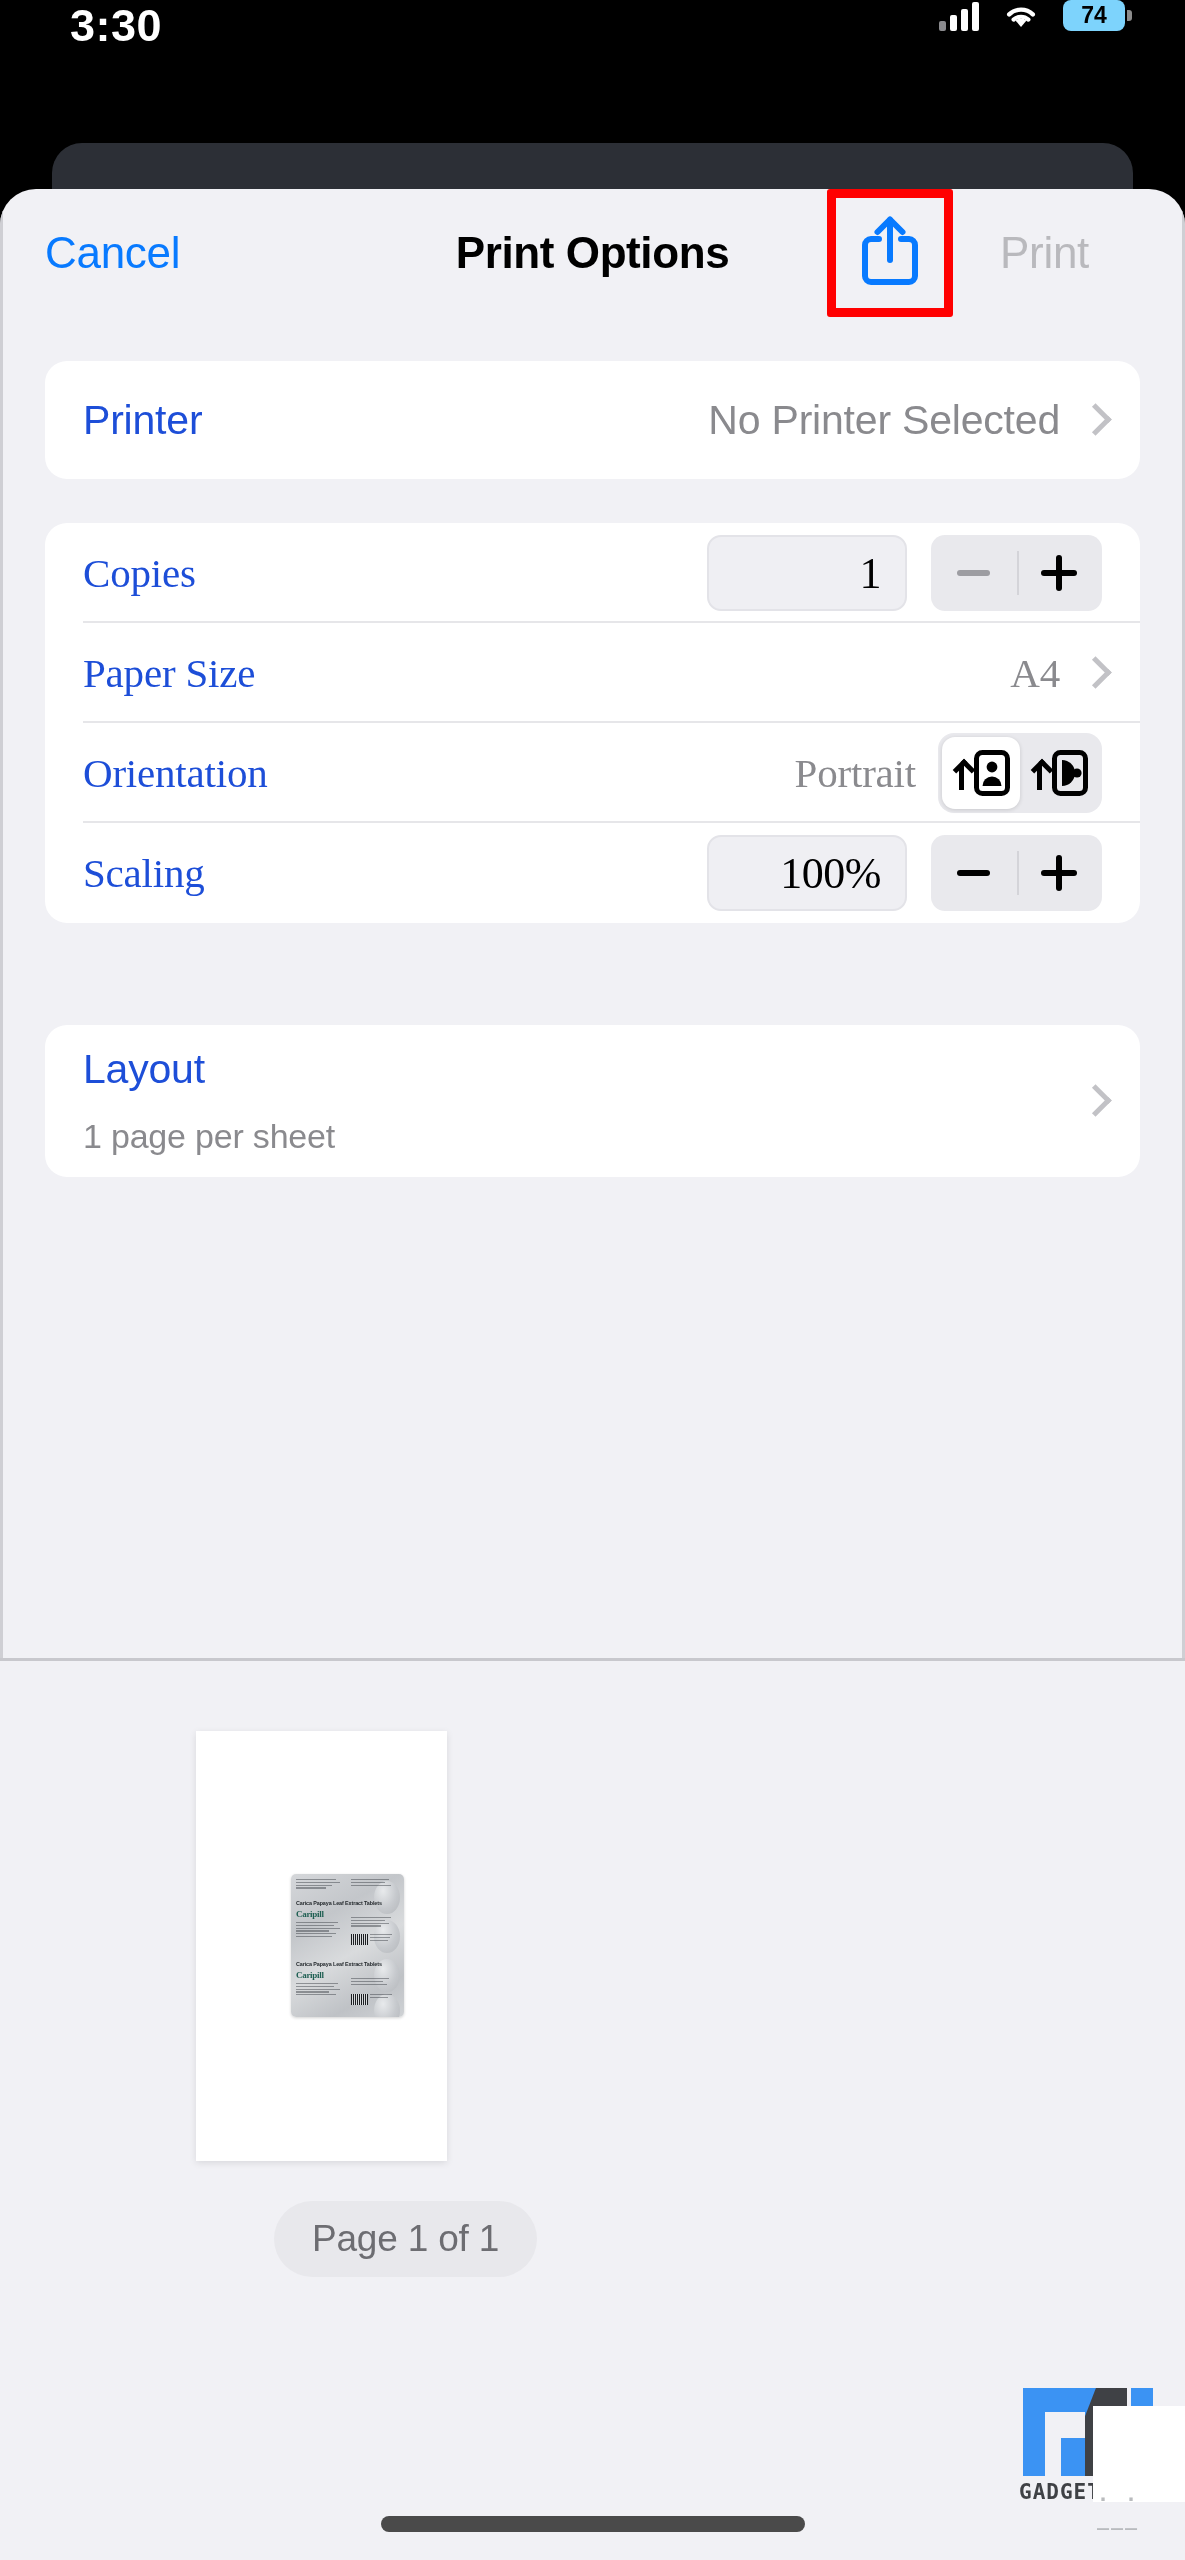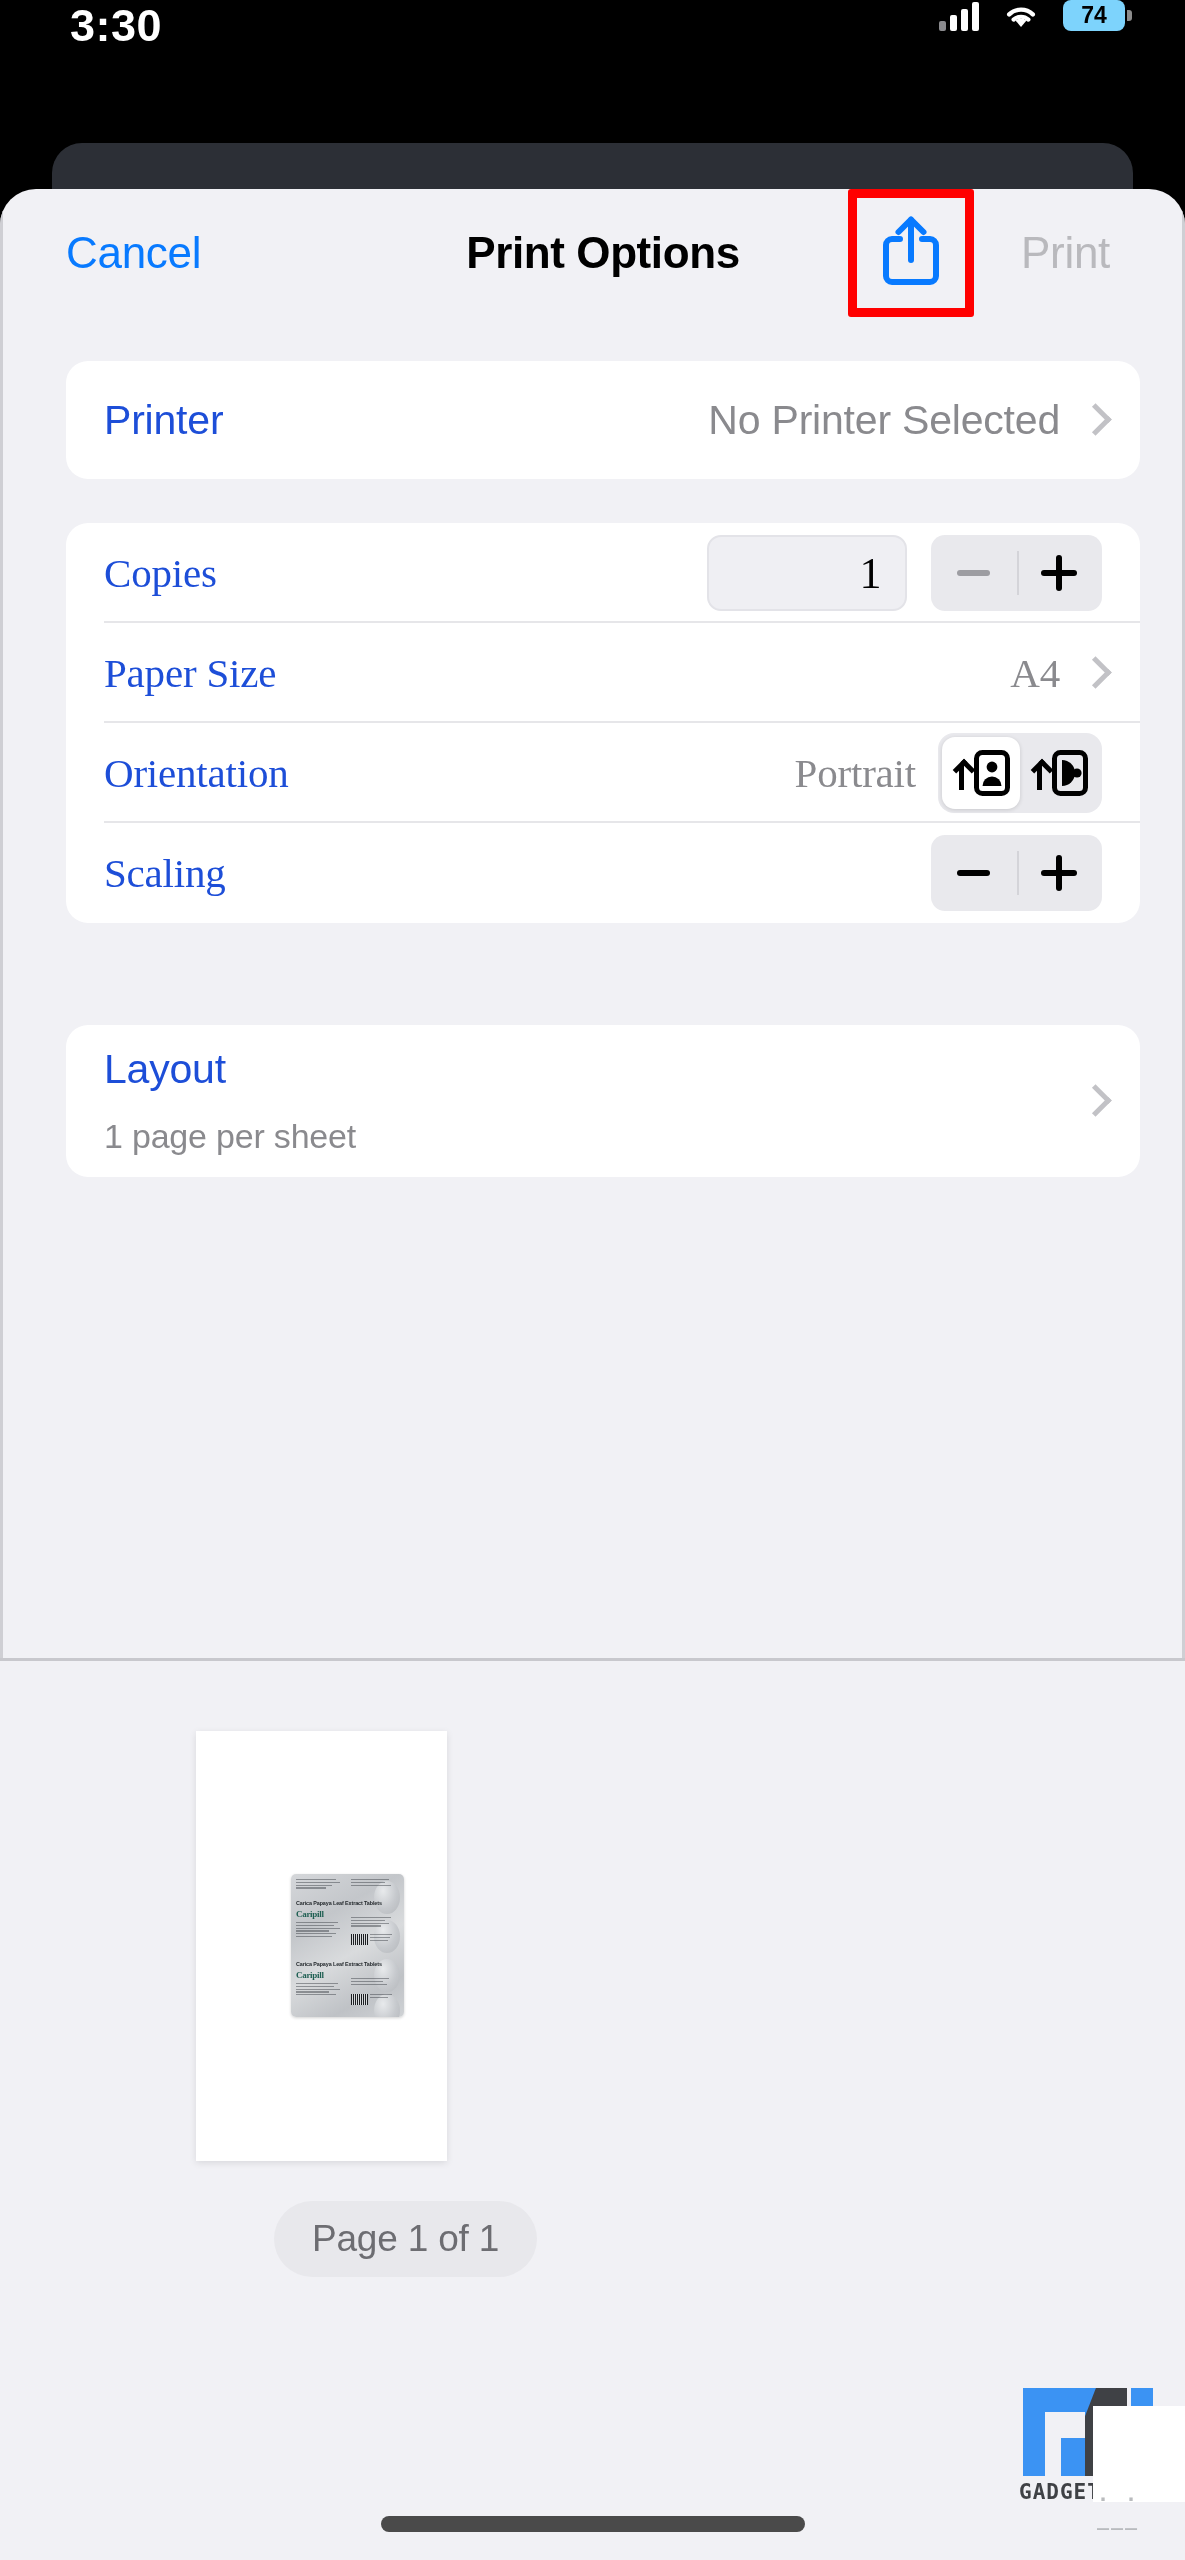--- a/index.html
+++ b/index.html
@@ -55,21 +55,20 @@
     border-radius:30px 30px 0 0;
   }
 
   
   #sheet {
     position:absolute; top:189px; left:0;
     width:1185px; height:2371px;
     background:#f1f1f5;
     border-radius:36px 36px 0 0;
     overflow:hidden;
-    padding-left:21px;
   }
 
   
   #nav-bar {
     position:relative;
     height:128px;
     display:flex; align-items:center;
   }
   #cancel-button {
     position:absolute; left:45px;
@@ -446,20 +445,21 @@
               </svg>
             </span>
           </span>
         </span>
         <span class="row-sep"></span>
       </div>
 
       <div class="row">
         <span class="row-label">Scaling</span>
         <span class="row-spacer"></span>
+        <span class="value-box">100%</span>
         <span class="stepper">
           <span class="stepper-div"></span>
           <span class="step-btn">
             <span class="minus-glyph"></span>
           </span>
           <span class="step-btn">
             <span class="plus-glyph"></span>
           </span>
         </span>
       </div>

